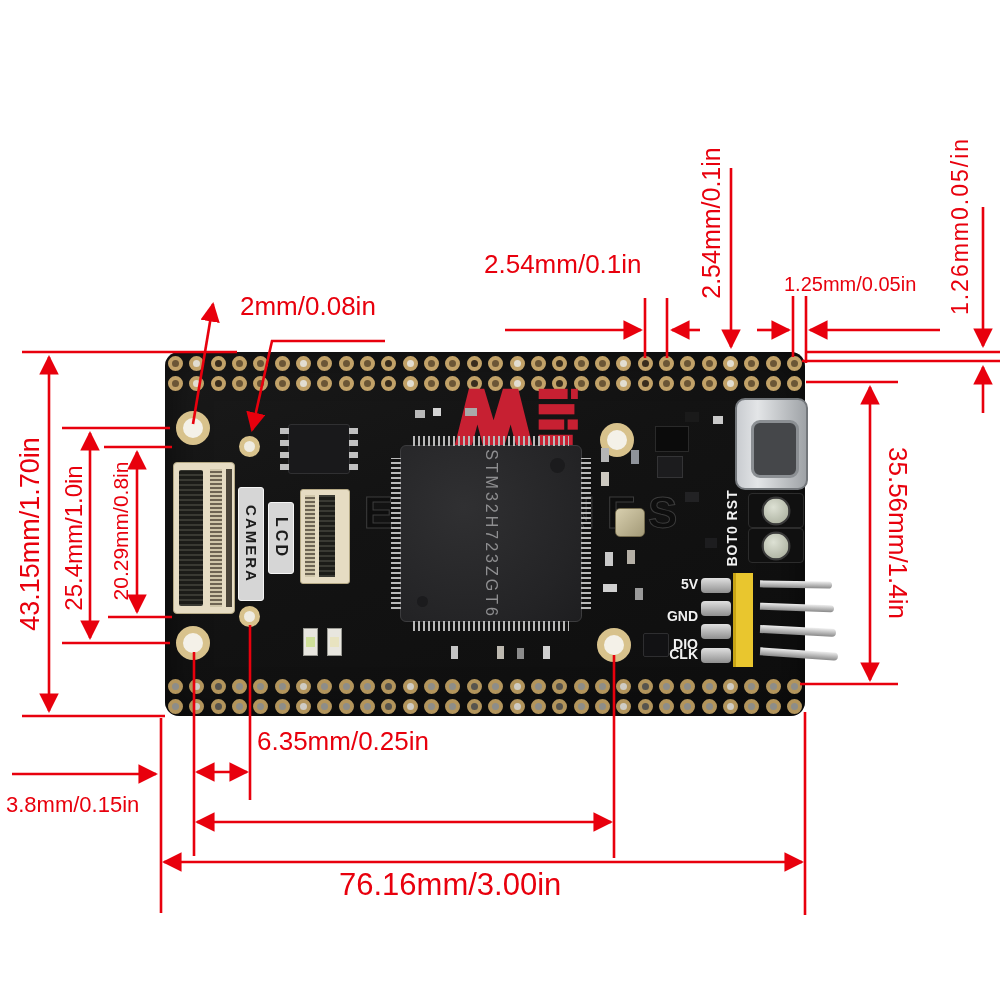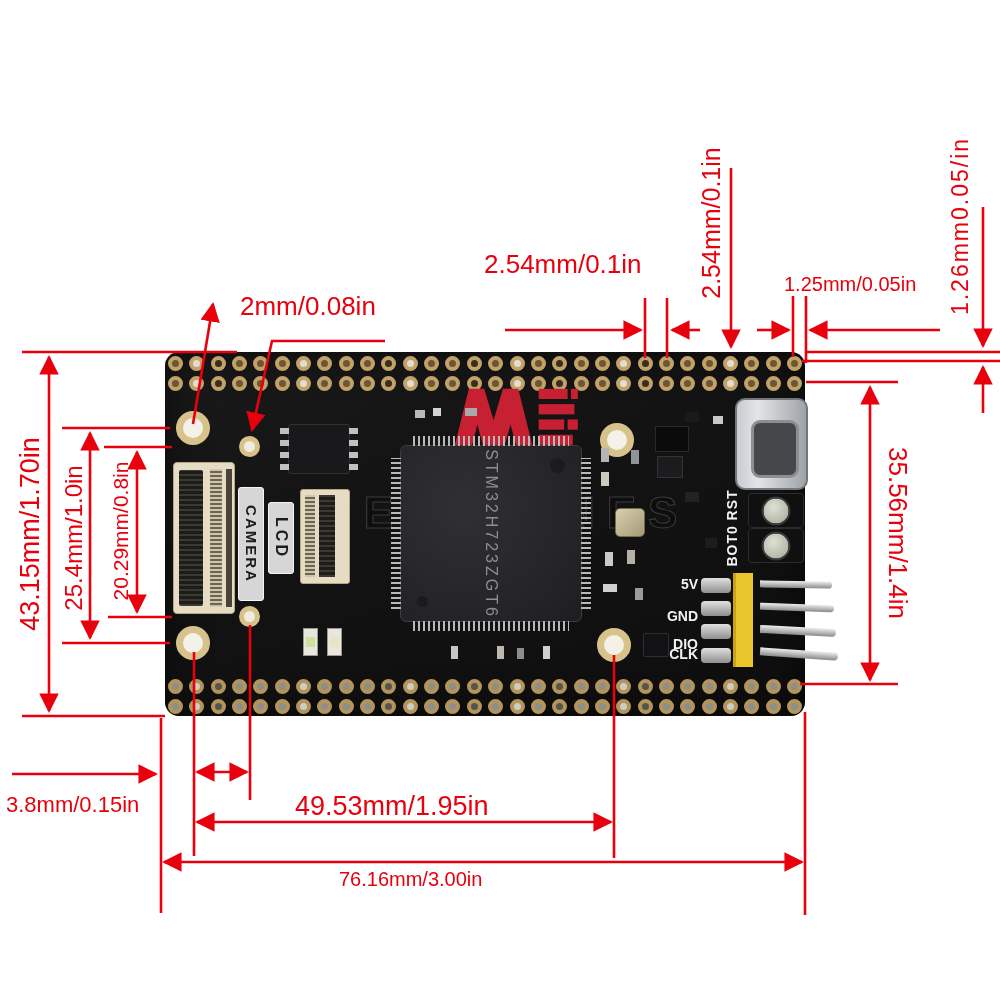--- a/index.html
+++ b/index.html
@@ -396,15 +396,15 @@
   <div class="dim-label" style="left:240px;top:293px;font-size:26px">2mm/0.08in</div>
   <div class="dim-label" style="left:484px;top:251px;font-size:26px">2.54mm/0.1in</div>
   <div class="dim-label rot-ccw" style="left:711px;top:223px;font-size:25px">2.54mm/0.1in</div>
   <div class="dim-label" style="left:784px;top:274px;font-size:20px">1.25mm/0.05in</div>
   <div class="dim-label rot-ccw" style="left:960px;top:226px;font-size:23px;letter-spacing:2px">1.26mm0.05/in</div>
   <div class="dim-label rot-ccw" style="left:30px;top:534px;font-size:27px">43.15mm/1.70in</div>
   <div class="dim-label rot-ccw" style="left:74px;top:538px;font-size:24px">25.4mm/1.0in</div>
   <div class="dim-label rot-ccw" style="left:120px;top:531px;font-size:21px">20.29mm/0.8in</div>
   <div class="dim-label rot-cw" style="left:898px;top:533px;font-size:26px">35.56mm/1.4in</div>
   <div class="dim-label" style="left:6px;top:794px;font-size:22px">3.8mm/0.15in</div>
-  <div class="dim-label" style="left:295px;top:793px;font-size:27px">49.53mm/1.95in</div>
-  <div class="dim-label" style="left:339px;top:869px;font-size:20px">76.16mm/3.00in</div>
+  <div class="dim-label" style="left:257px;top:728px;font-size:26px">6.35mm/0.25in</div>
+  <div class="dim-label" style="left:339px;top:869px;font-size:31px">76.16mm/3.00in</div>
 </div>
 
 </body></html>

